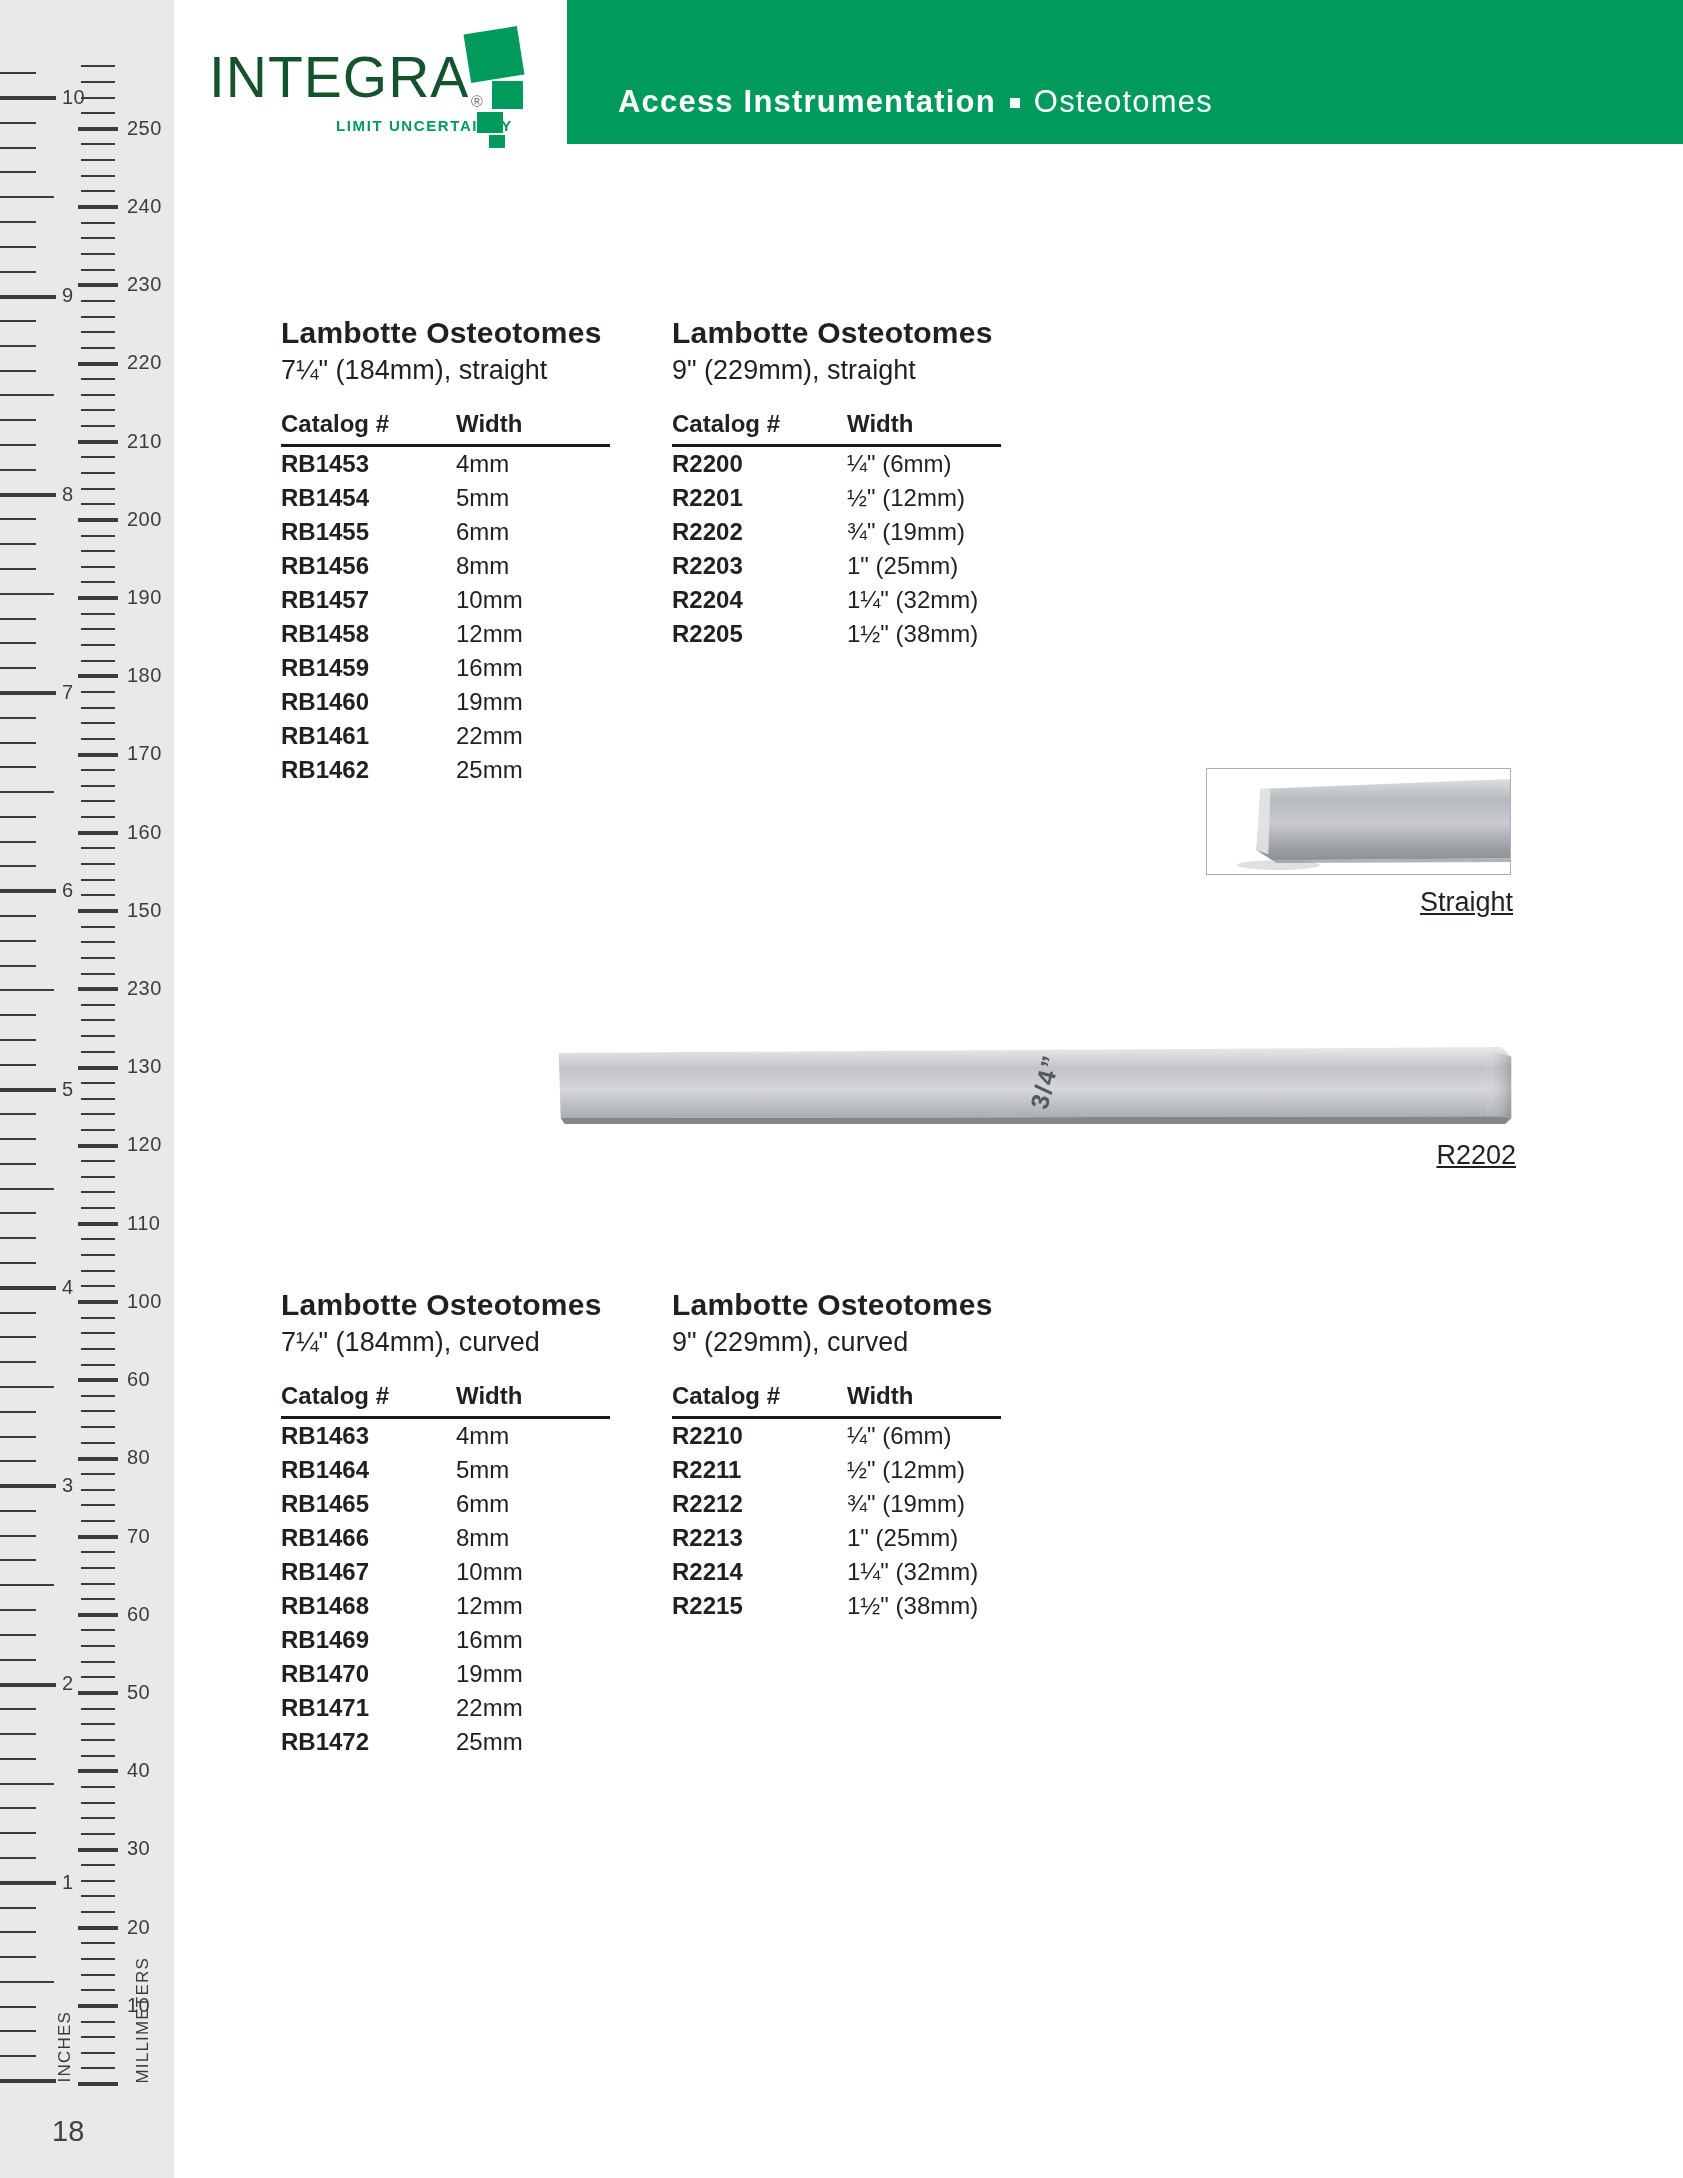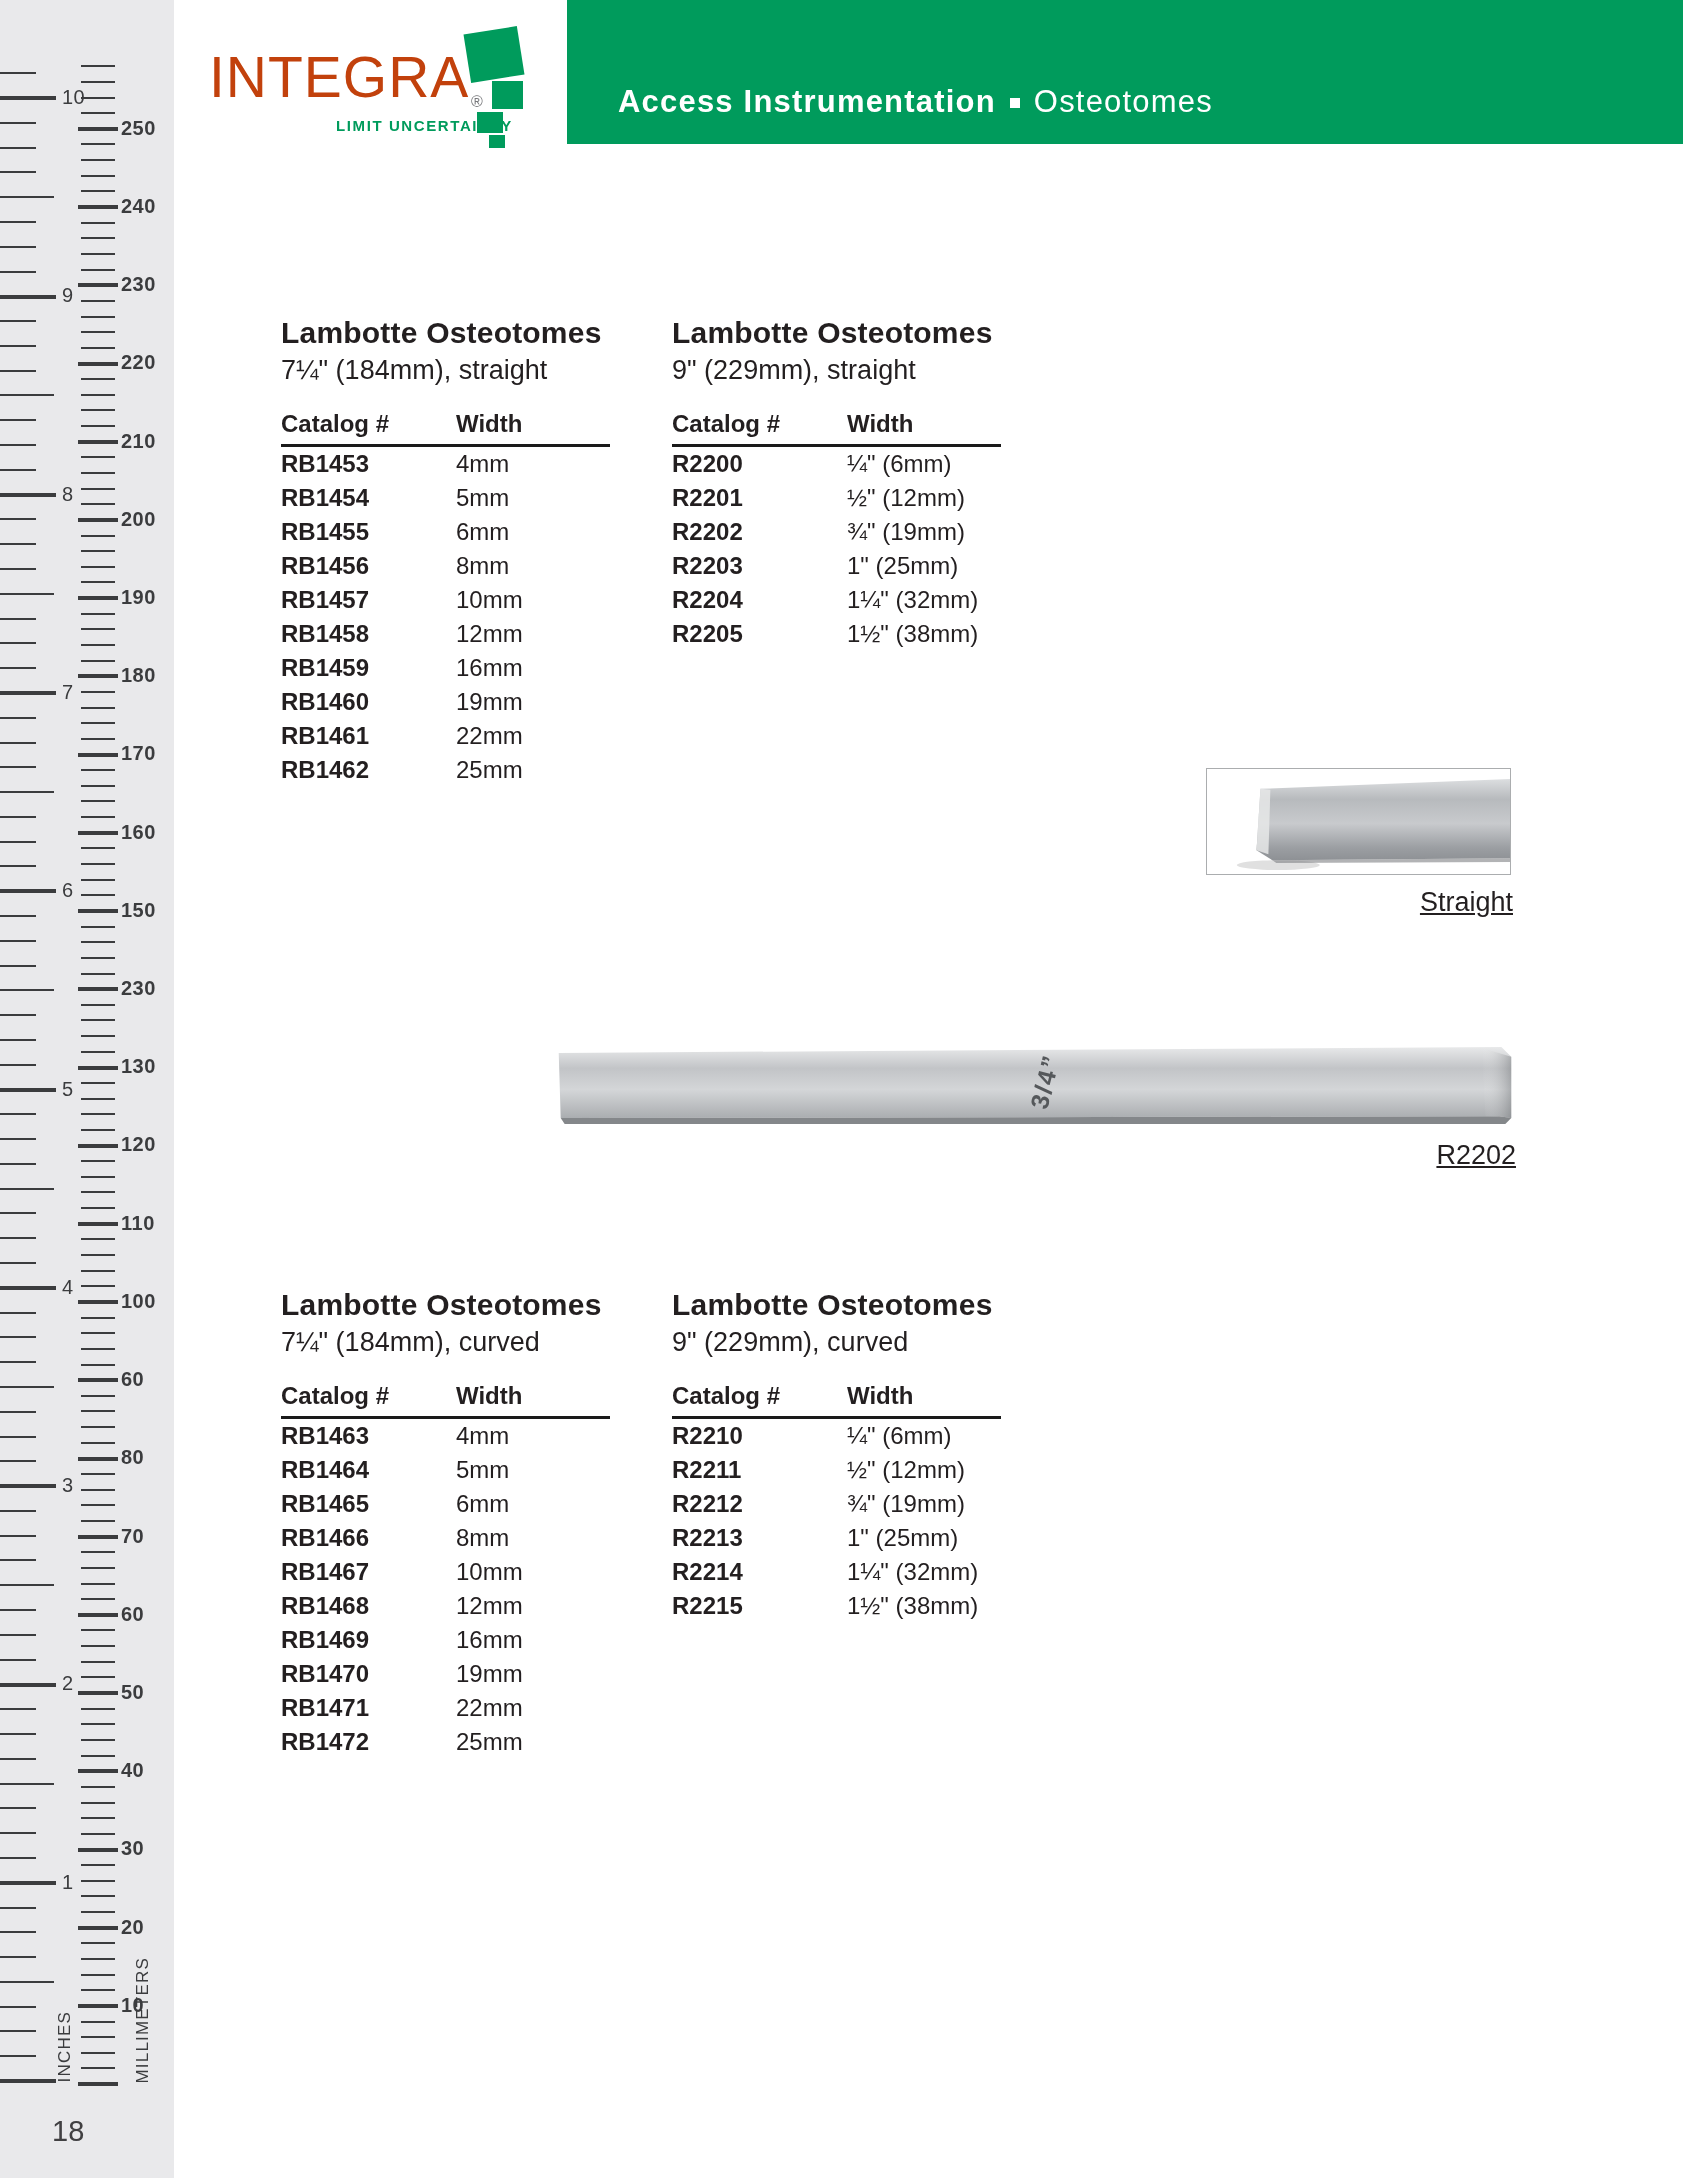--- a/index.html
+++ b/index.html
@@ -12,29 +12,29 @@
   .ruler { position:absolute; left:0; top:0; width:174px; height:2178px; background:#E9E9EB; }
   .tick { position:absolute; background:var(--ruler-ink); }
   .t-inch-major { left:0; width:56px; height:3.5px; }
   .t-inch-mid   { left:0; width:54px; height:2px; }
   .t-inch-minor { left:0; width:36px; height:2px; }
   .t-mm-major   { left:78px; width:40px; height:3.5px; }
   .t-mm-minor   { left:81px; width:34px; height:1.8px; }
   .tick-label { position:absolute; font-size:20px; color:var(--ruler-ink);
                 transform:translateY(-52%); letter-spacing:0.5px; }
   .l-inch { left:62px; }
-  .l-mm   { left:121px;font-weight:bold; }
+  .l-mm   { left:127px; }
   .vlabel { position:absolute; writing-mode:vertical-rl; transform:rotate(180deg);
             font-size:17px; letter-spacing:1.2px; color:var(--ruler-ink); }
   #inches-label { left:55px;  bottom:96px; }
   #mm-label     { left:133px; bottom:94px; }
   .page-num { position:absolute; left:52px; top:2115px; font-size:29px; color:#414042; }
 
   
-  .logo-text { position:absolute; left:209px; top:44px; font-size:57px; letter-spacing:1px; color:#c2410c; }
+  .logo-text { position:absolute; left:209px; top:44px; font-size:57px; letter-spacing:1px; color:#14532d; }
   .logo-reg  { position:absolute; left:471px; top:93px; font-size:16px; color:#77787B; }
   .logo-tag  { position:absolute; left:336px; top:117px; font-size:15px; font-weight:bold;
                letter-spacing:1.6px; color:var(--green); }
   .sq { position:absolute; background:var(--green); }
   .sq1 { left:467px; top:30px;  width:54px; height:49px; transform:rotate(-9deg); }
   .sq2 { left:492px; top:81px;  width:31px; height:28px; }
   .sq3 { left:477px; top:112px; width:26px; height:21px; }
   .sq4 { left:489px; top:135px; width:16px; height:13px; }
   .green-bar { position:absolute; left:567px; top:0; width:1116px; height:144px; background:var(--green); }
   .bar-text { position:absolute; left:51px; top:84px; font-size:31px; color:#fff;

